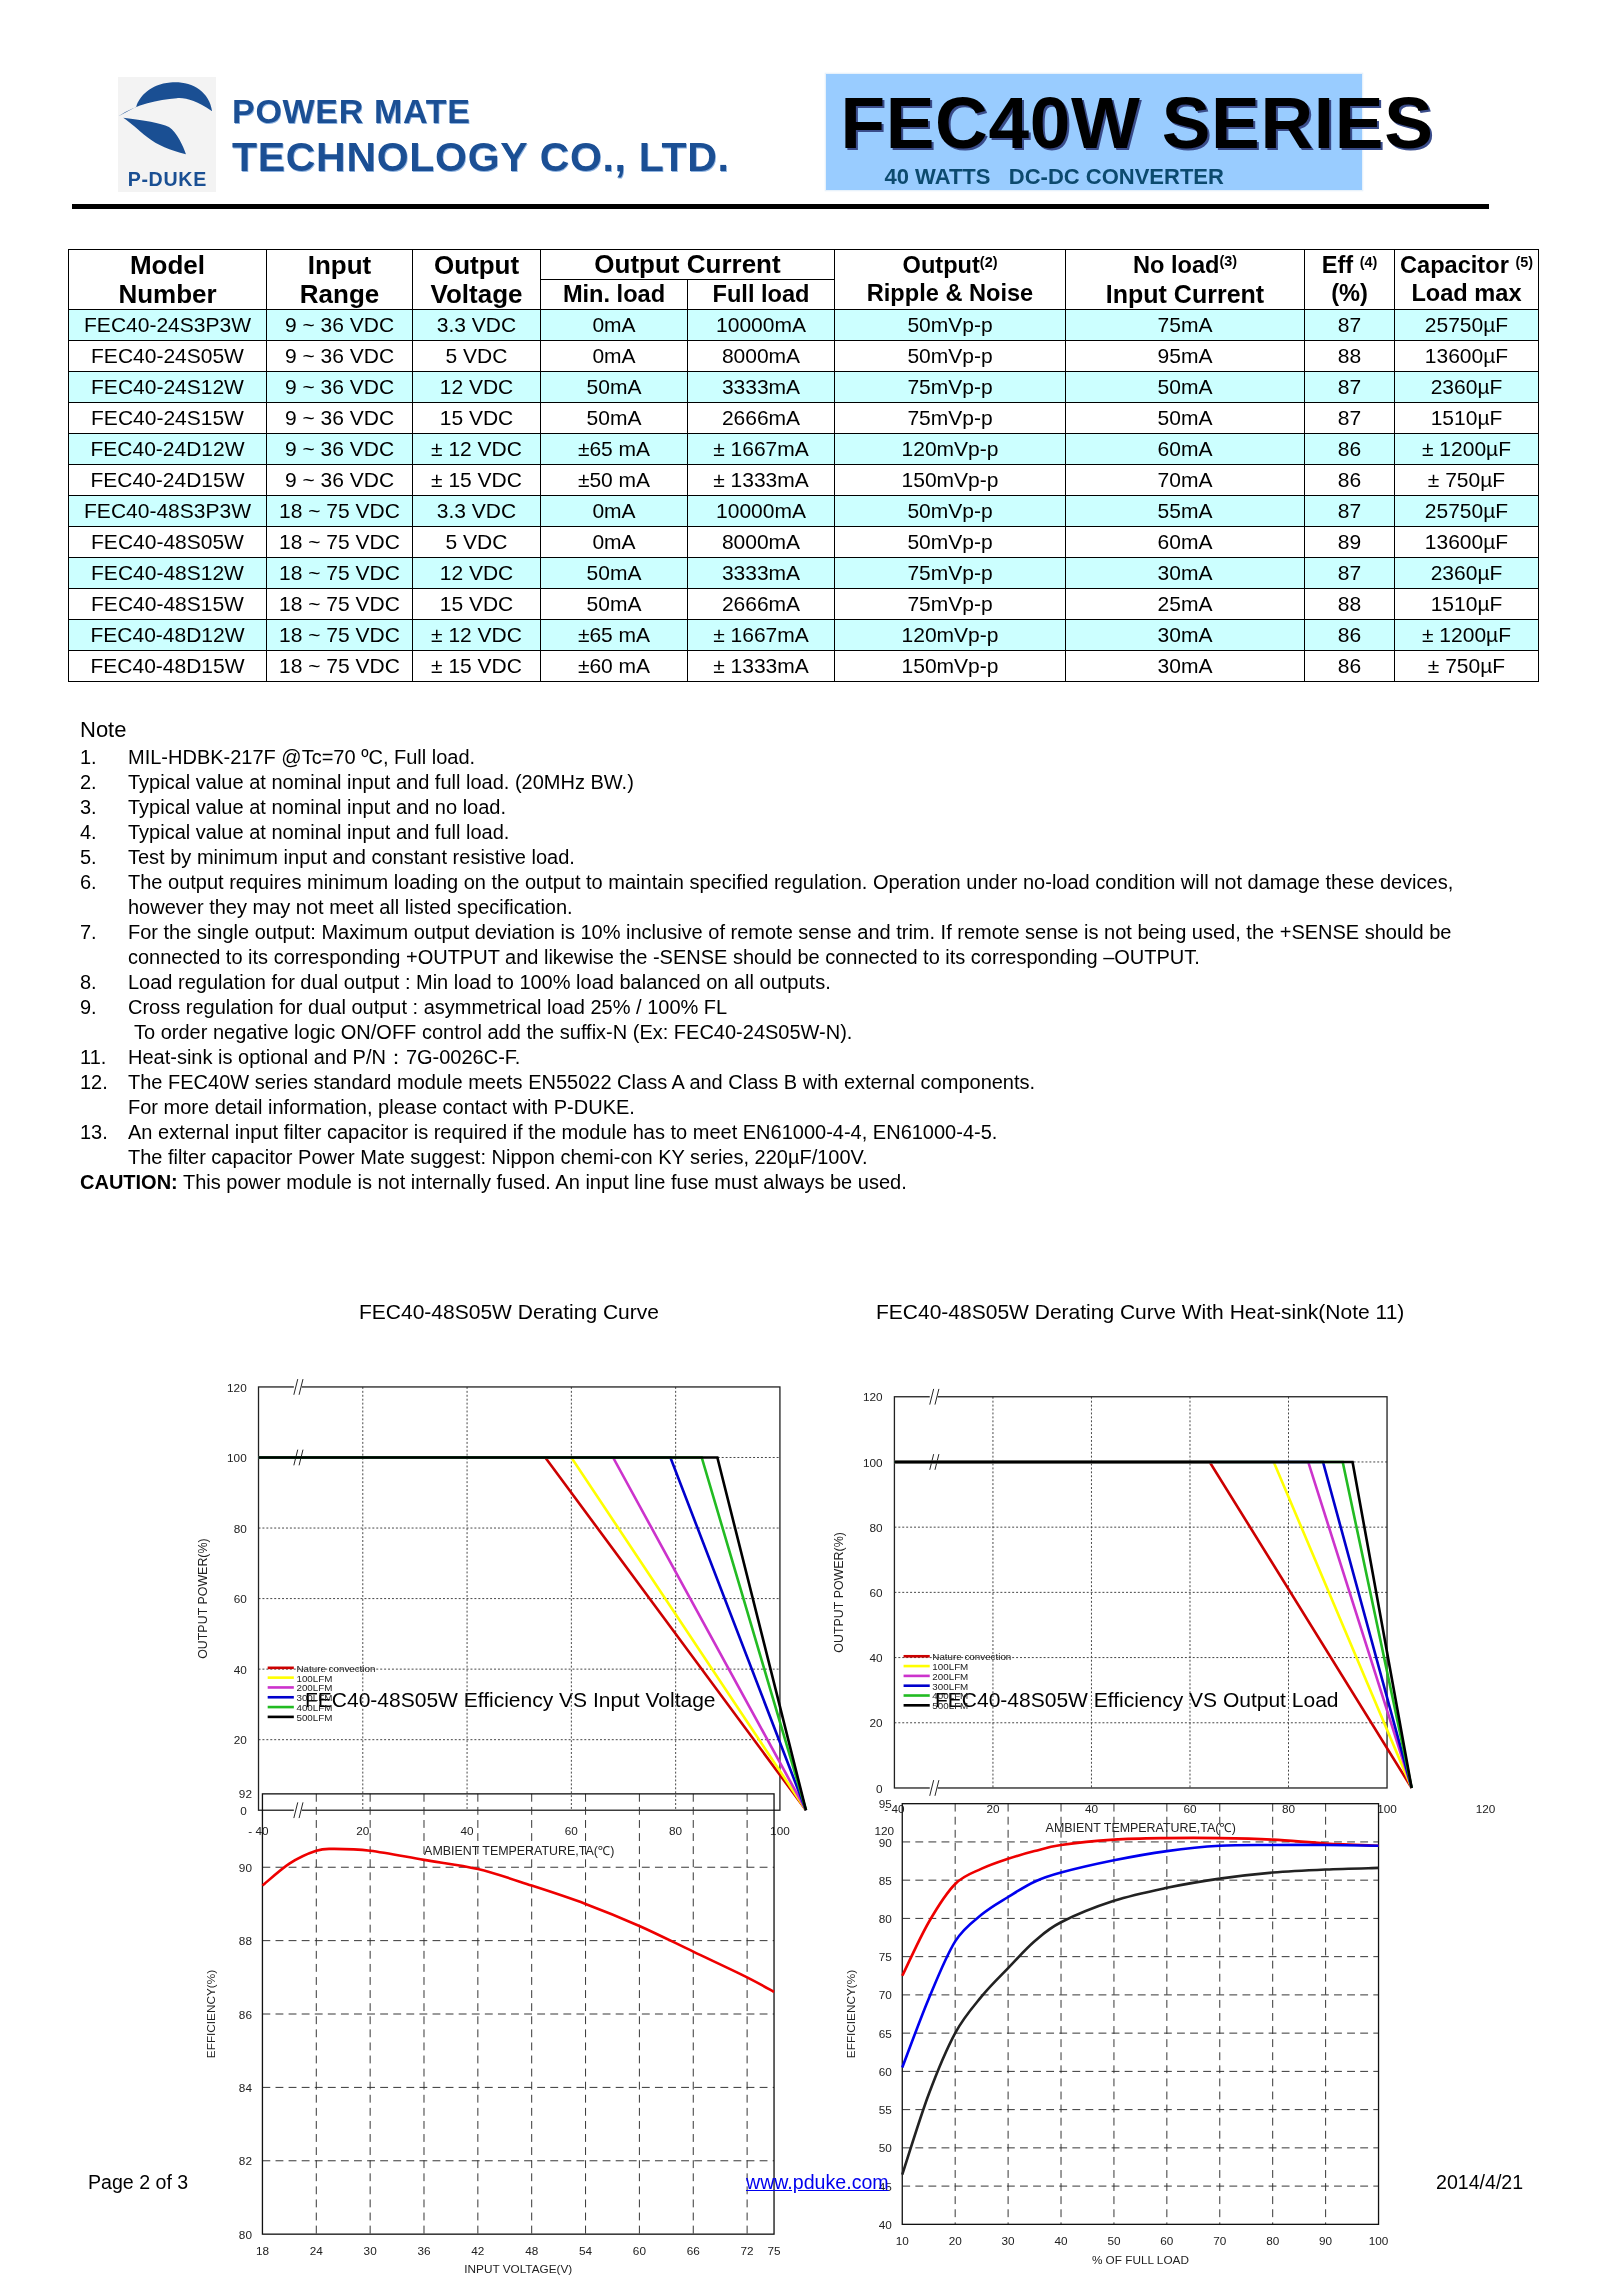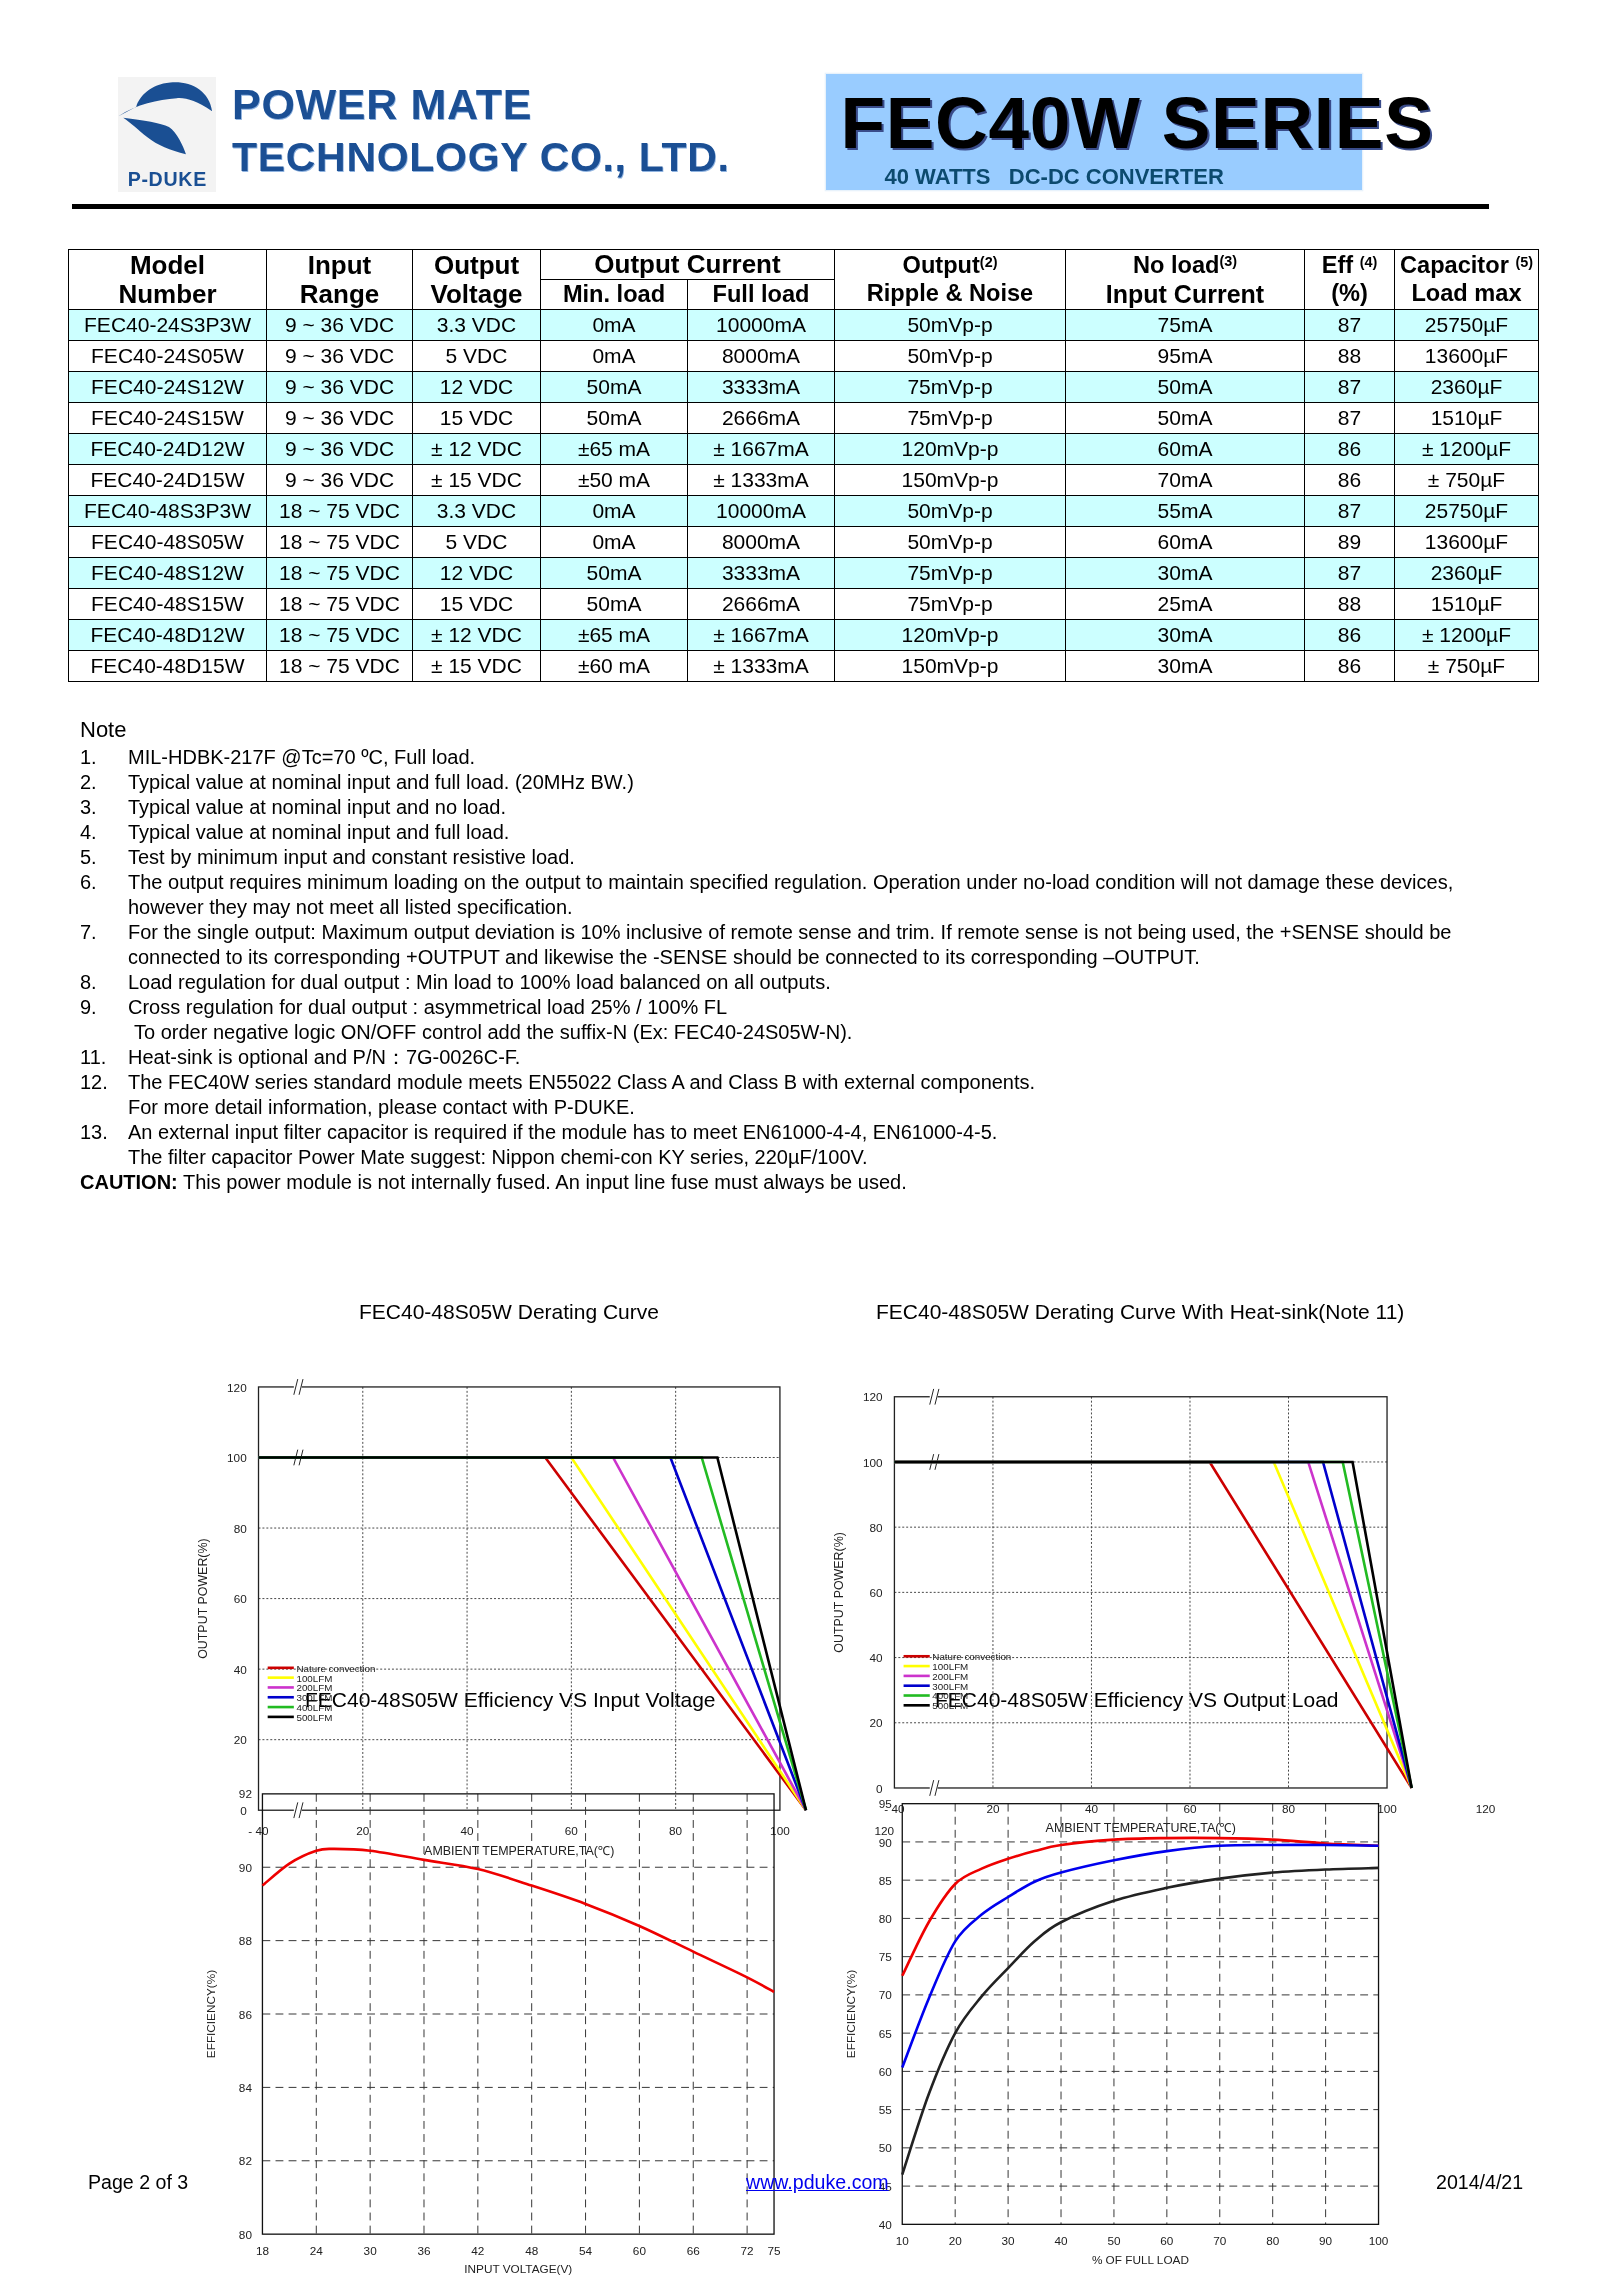--- a/index.html
+++ b/index.html
@@ -4,21 +4,21 @@
 <style>
   html, body { margin:0; padding:0; background:#ffffff; }
   body { width:1622px; height:2295px; position:relative; font-family:"Liberation Sans", sans-serif; color:#000; overflow:hidden; }
   .abs { position:absolute; }
 
   
   #logo { left:118px; top:77px; width:98px; height:115px; background:#f3f3f3; }
   #logo svg { position:absolute; left:0; top:0; }
   #logo-text { position:absolute; left:1.3px; bottom:1.3px; width:96px; text-align:center; font-weight:bold; font-size:19.6px; color:#1a4f93; letter-spacing:0.7px; }
   .company { font-weight:bold; color:#1b4f94; letter-spacing:0.7px; text-shadow:0.7px 0.7px 0 #8fb3e0; }
-  #company-1 { left:232px; top:80px; font-size:43px; }
+  #company-1 { left:232px; top:92px; font-size:34px; }
   #company-2 { left:232px; top:134px; font-size:41px; }
   #series-box { left:826px; top:74px; width:536px; height:116px; background:#99ccff; box-shadow:0 0 0 1.3px #e8f2fb; }
   #series-title { position:absolute; left:14.4px; top:6.5px; font-weight:bold; font-size:73px; letter-spacing:0.7px; color:#000; text-shadow:2px 2px 0 #3a4c8a; white-space:nowrap; }
   #series-sub { position:absolute; left:10.5px; top:90px; font-weight:bold; font-size:22px; color:#0c4a6e; white-space:pre;margin-left:48px; }
   #header-rule { left:72px; top:204px; width:1417px; height:4.6px; background:#000; }
 
   
   #spec-table { left:68px; top:249px; width:1469px; border-collapse:collapse; table-layout:fixed; }
   #spec-table th, #spec-table td { border:1.6px solid #000; text-align:center; padding:0; }
   #spec-table th { font-weight:bold; font-size:26px; line-height:29px; }

